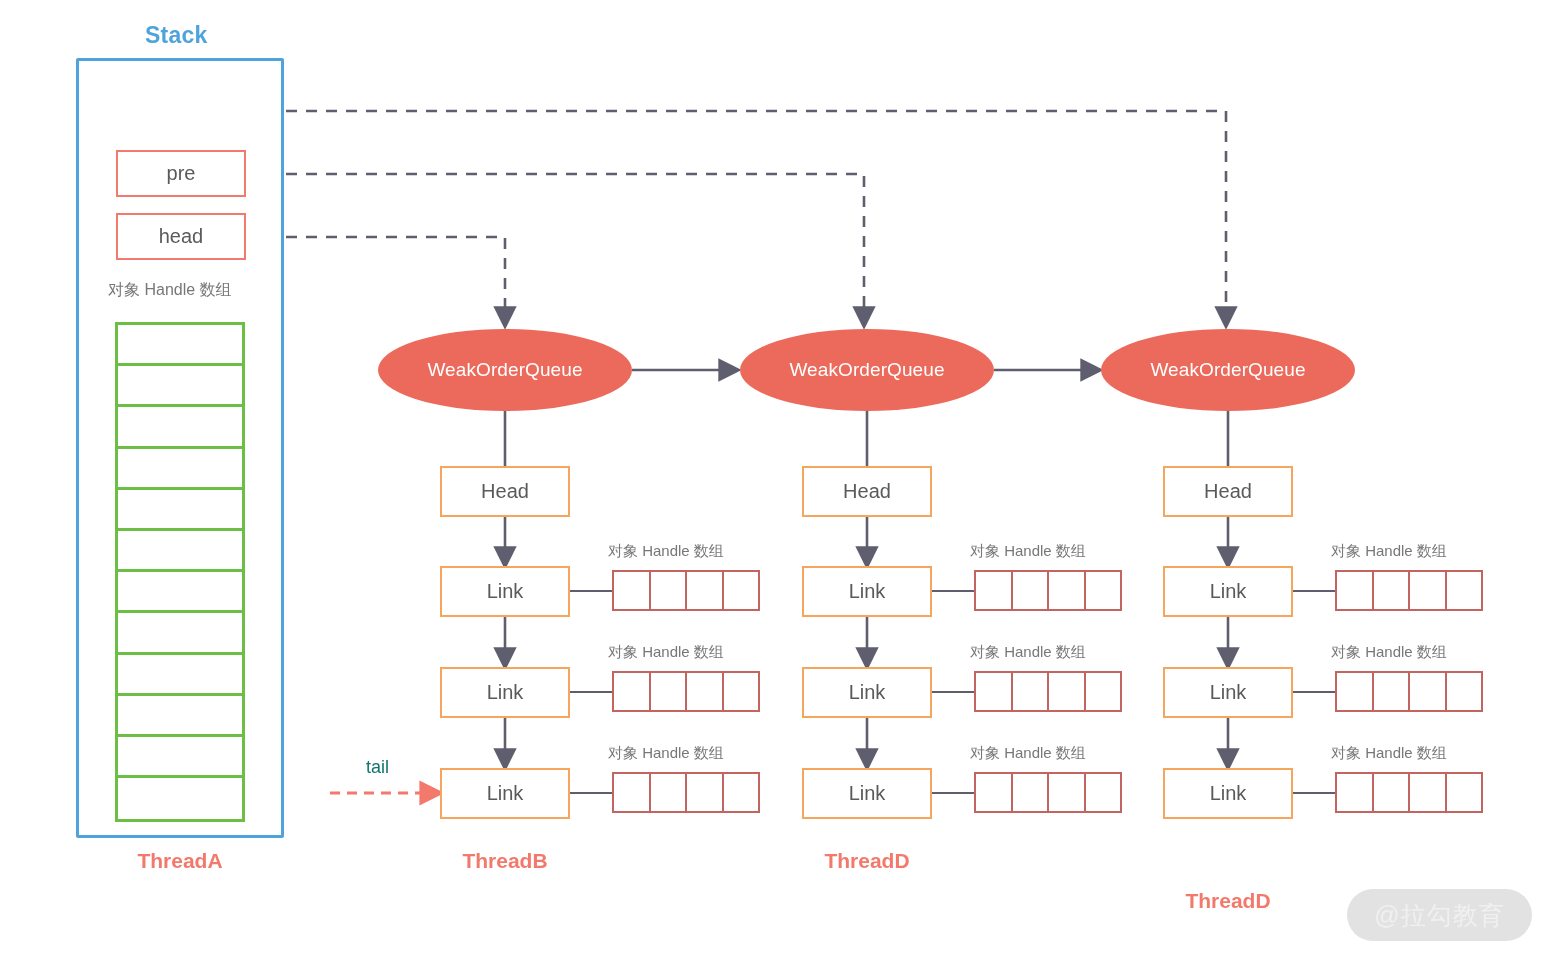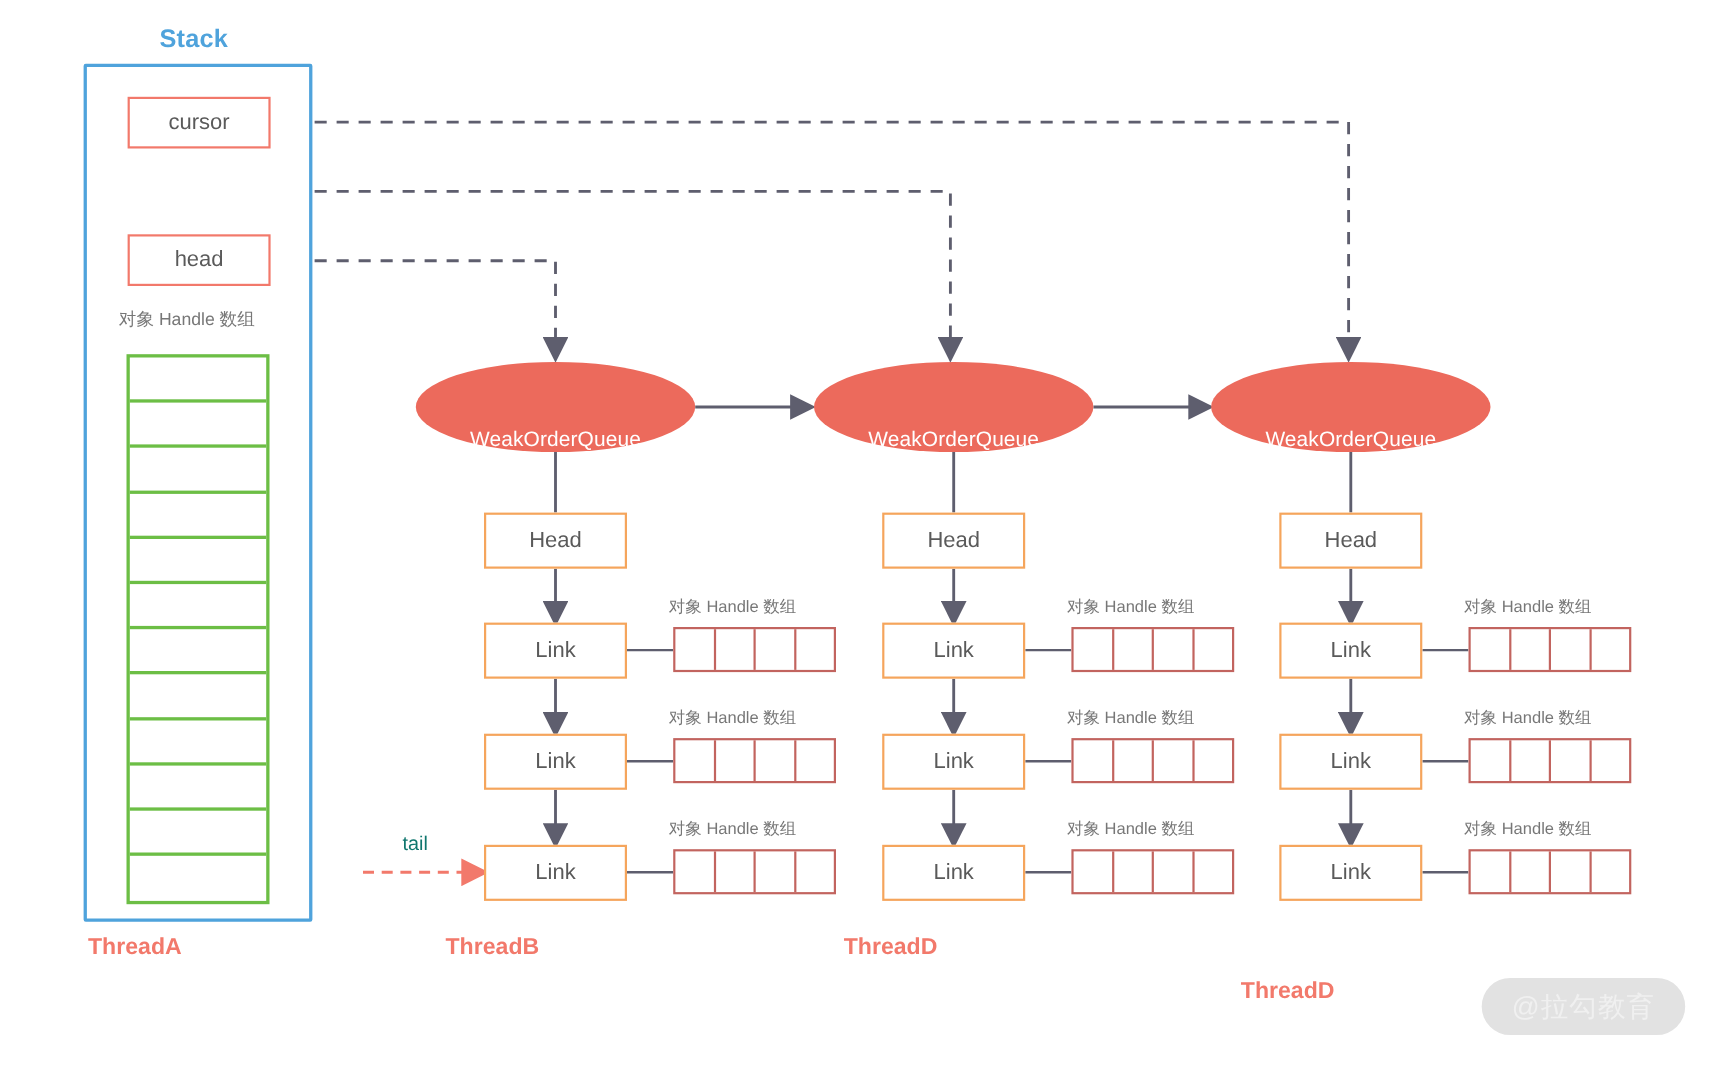--- a/index.html
+++ b/index.html
@@ -62,31 +62,32 @@
     height:41.2px;
     border-bottom:3px solid #6CBE45;
     box-sizing:border-box;
   }
   .green-cell:last-child{border-bottom:none;}
 
   
   .thread-label{
     font-size:21px; font-weight:bold;
     color:#F2796B;
+    text-align:center;
     width:200px;
     top:849px;
   }
 
   
   .woq{
     width:254px; height:82px;
     top:329px;
     background:#EC6A5C;
     border-radius:50%;
-    display:flex; align-items:flex-end; justify-content:center;
+    display:flex; align-items:center; justify-content:center;
     color:#ffffff; font-size:19px;
     letter-spacing:0.1px;
   }
 
   
   .node-box{
     width:130px; height:51px;
     border:2px solid #F5A55C;
     box-sizing:border-box;
     background:#ffffff;
@@ -203,22 +204,22 @@
     </g>
 
     <g>
       <line x1="330" y1="793" x2="432" y2="793" stroke="#F2796B" stroke-width="2.8" stroke-dasharray="10,7" marker-end="url(#arrRed)"></line>
     </g>
   </svg>
 
   <div class="abs stack-title">Stack</div>
   <div class="abs stack-box"></div>
 
-  <div class="abs ptr-box ptr-cursor">
-    <span>cursor</span>
+  <div class="abs ptr-box ptr-pre">
+    <span>pre</span>
   </div>
   <div class="abs ptr-box ptr-head">
     <span>head</span>
   </div>
 
   <div class="abs stack-array-label">对象 Handle 数组</div>
   <div class="abs green-array" id="green-array" style="height: 500.4px;">
       <div class="green-cell"></div>
       <div class="green-cell"></div>
       <div class="green-cell"></div>

